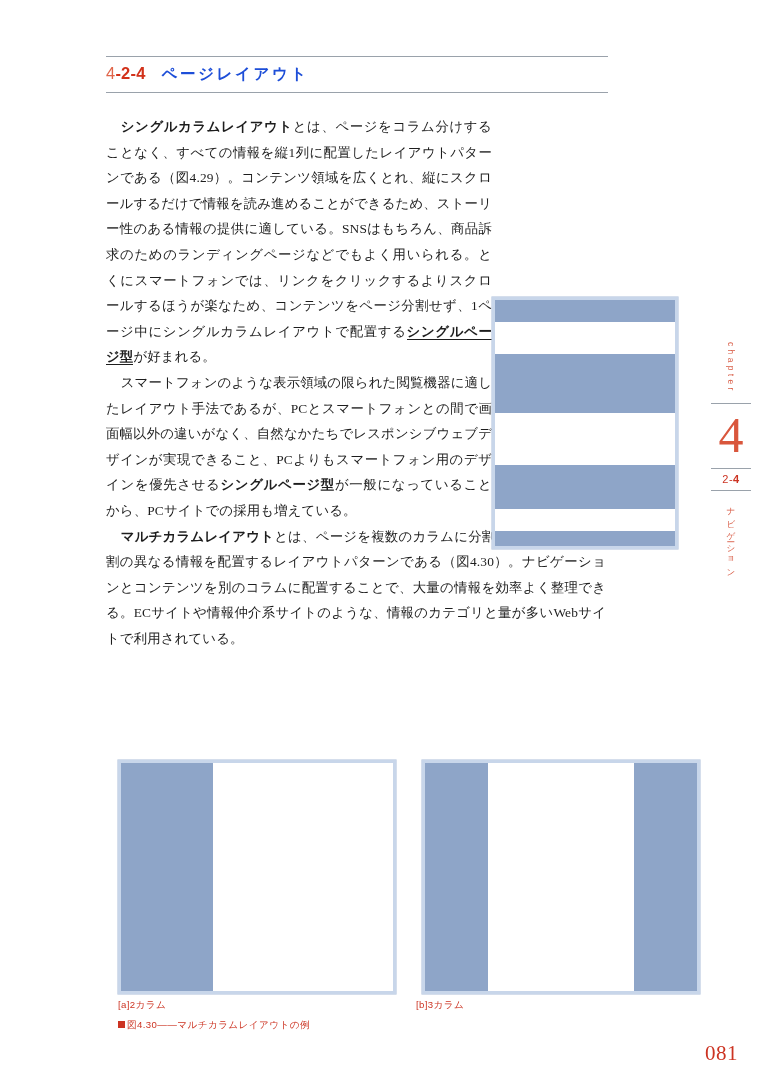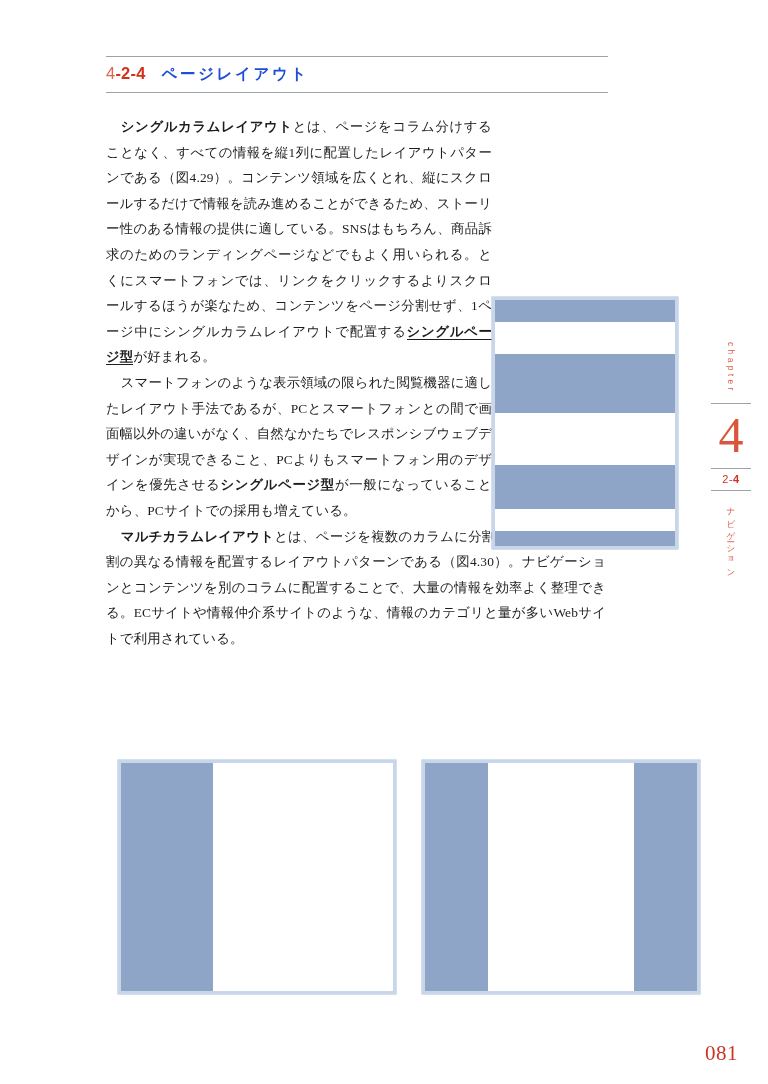--- a/index.html
+++ b/index.html
@@ -267,20 +267,29 @@
     </div>
     <div class="fig-frame">
       <div class="fig430">
         <div class="col-blue" style="width:23%"></div>
         <div class="col-white" style="width:54%"></div>
         <div class="col-blue" style="width:23%"></div>
       </div>
     </div>
   </div>
 
+  <div class="fig430-labels">
+    <div class="lbl-row">
+      <span class="cap lbl-a">[a]2カラム</span>
+      <span class="cap lbl-b">[b]3カラム</span>
+    </div>
+    <div class="cap cap-430">
+      <span class="sq"></span><span>図4.30——マルチカラムレイアウトの例</span>
+    </div>
+  </div>
 
   <div class="rail">
     <div class="rail-chapter">chapter</div>
     <div class="rail-rule"></div>
     <div class="rail-bignum">4</div>
     <div class="rail-rule"></div>
     <div class="rail-sub"><span>2-</span><span class="b2">4</span></div>
     <div class="rail-rule"></div>
     <div class="rail-navi">ナビゲーション</div>
   </div>

